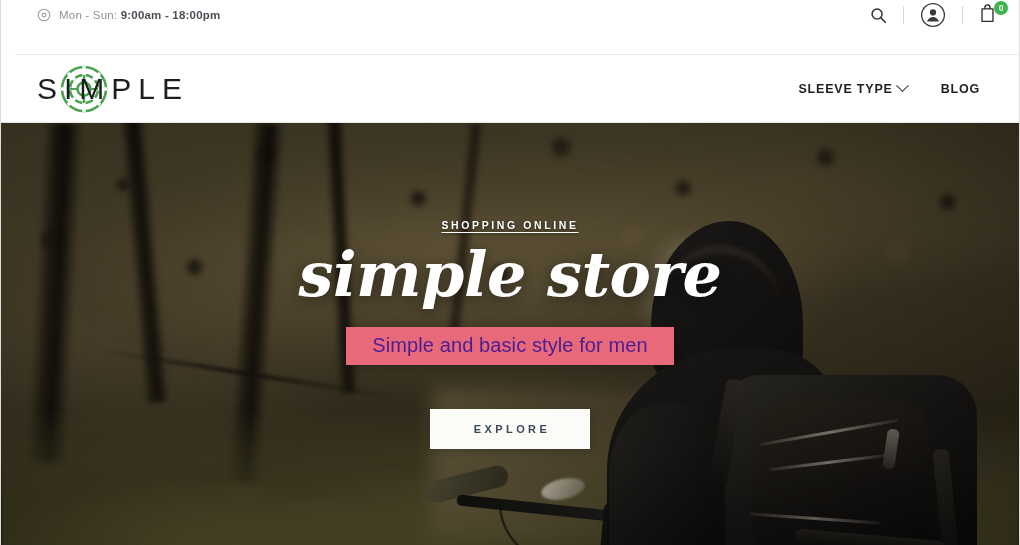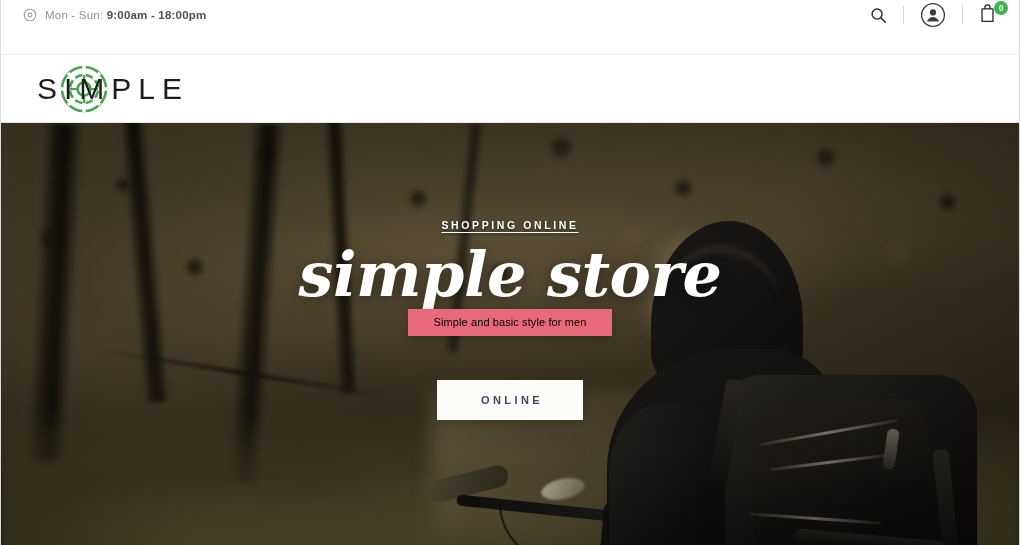--- a/index.html
+++ b/index.html
@@ -21,20 +21,21 @@
 
   
   .topbar {
     position: relative;
     height: 55px;
     background: #ffffff;
     border-bottom: 1px solid #ebebeb;
     display: flex;
     align-items: center;
     padding: 0 18px 16px 22px;
+    margin-left: 14px;
   }
   .hours {
     display: flex;
     align-items: center;
     gap: 8px;
     padding-bottom: 8px;
   }
   .clock-icon { display: block; width: 14px; height: 14px; flex: 0 0 14px; }
   .clock-icon svg { display: block; }
   .hours-text {
@@ -382,27 +383,27 @@
   }
   .hero-title {
     font-family: "DejaVu Serif", "Liberation Serif", serif;
     font-style: italic;
     font-weight: 700;
     font-size: 62px;
     line-height: 1.04;
     color: #ffffff;
     letter-spacing: -.5px;
     text-shadow: 0 3px 14px rgba(0,0,0,.45);
-    margin-bottom: 2px;
+    margin-bottom: 20px;
     text-align: right;
   }
   .hero-sub {
     background: #e8697a;
-    color: #000000;
-    font-size: 11px;
+    color: #4c1d95;
+    font-size: 20px;
     letter-spacing: .1px;
     padding: 7px 26px 8px;
     box-shadow: 0 2px 10px rgba(0,0,0,.25);
   }
   .explore-btn {
     margin-top: 44px;
     background: #fbfbf8;
     color: #3c4a5a;
     font-size: 11px;
     font-weight: 700;
@@ -518,20 +519,27 @@
           </g>
           <g fill="none" stroke="#4aa34f" stroke-width="2.2">
             <path d="M25 11v8M25 31v8M11 25h8M31 25h8"></path>
           </g>
         </svg>
       </span>
       <span class="logo-text">SIMPLE</span>
     </div>
 
     <nav class="nav">
+      <div class="nav-item">
+        <span>SLEEVE TYPE</span>
+        <i class="chev"></i>
+      </div>
+      <div class="nav-item">
+        <span>BLOG</span>
+      </div>
     </nav>
   </div>
 
   <div class="hero">
 
     <div class="hero-photo">
       <div class="bg-base"></div>
       <div class="bg-leaves"></div>
       <div class="trunk t1"></div>
       <div class="trunk t2"></div>
@@ -571,21 +579,21 @@
         </span>
       </div>
 
       <div class="hero-vignette"></div>
     </div>
 
     <div class="hero-content">
       <div class="eyebrow">SHOPPING ONLINE</div>
       <div class="hero-title">simple store</div>
       <div class="hero-sub">Simple and basic style for men</div>
-      <button class="explore-btn">ONLINE</button>
+      <button class="explore-btn">EXPLORE</button>
     </div>
 
     <div class="dots">
       <span class="dot"></span>
       <span class="dot active"></span>
     </div>
   </div>
 
   <div class="below"></div>
 </div>

